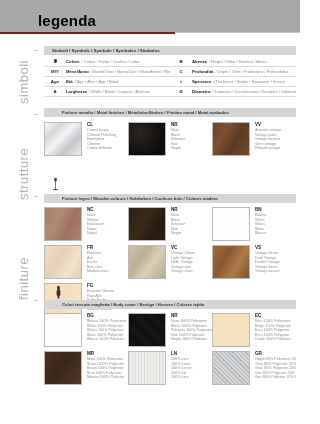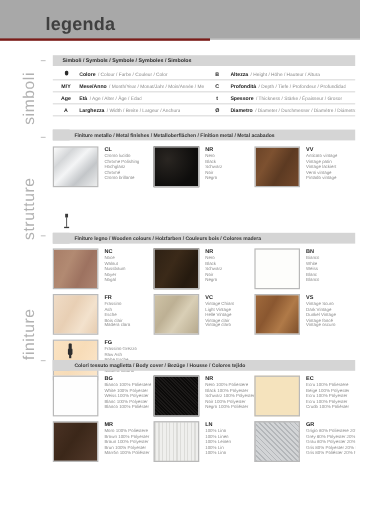--- a/index.html
+++ b/index.html
@@ -14,21 +14,21 @@
   .header {
     position: absolute; top: 0; left: 0;
     width: 300px; height: 33px;
     background: #a8a8a8;
   }
   .header-title {
     position: absolute;
     left: 38px; top: 12px;
     font-size: 15px;
     font-weight: bold;
-    color: #404040;
+    color: #000000;
     letter-spacing: 0.2px;
   }
   .header-rule {
     position: absolute;
     left: 0; top: 32px;
     width: 175px; height: 2px;
     background: #7a1c18;
   }
   .header-rule2 {
     position: absolute;

